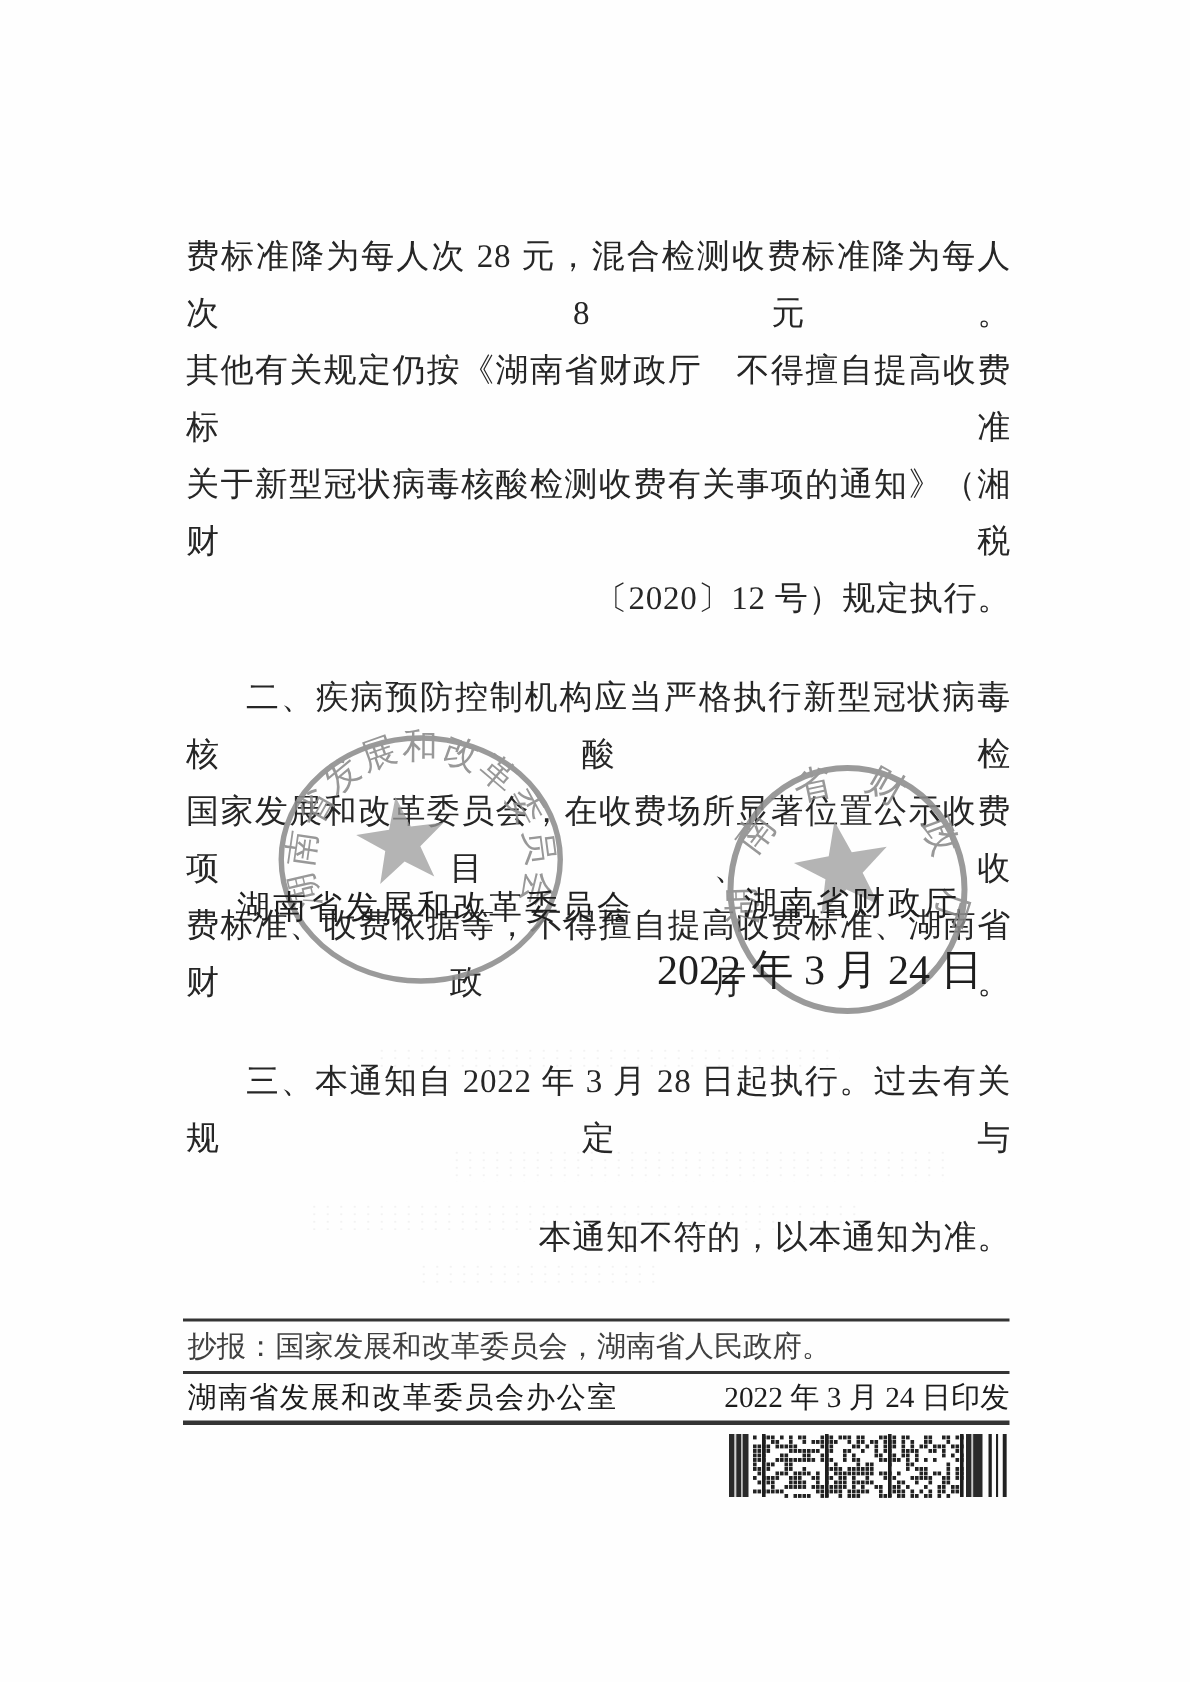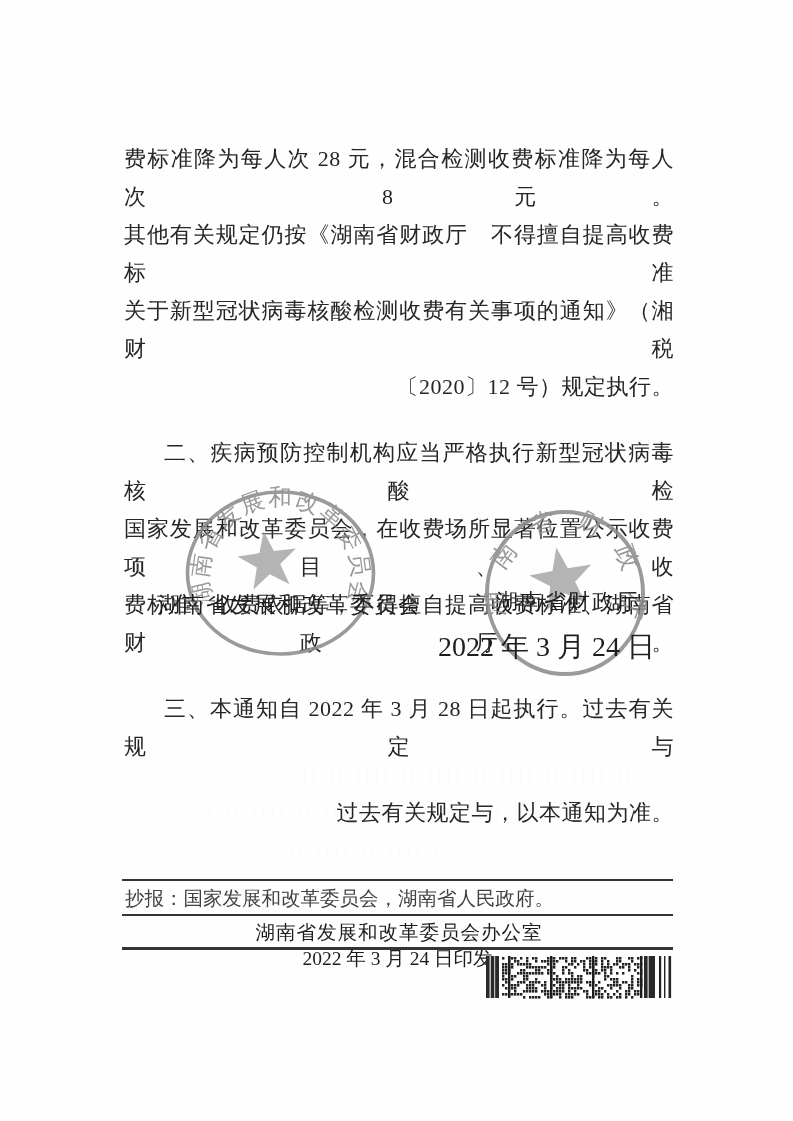--- a/index.html
+++ b/index.html
@@ -2,21 +2,21 @@
 <html><head>
 <meta charset="utf-8">
 <style>
   html,body{margin:0;padding:0;background:#e8e8e8;}
   .page{
     position:relative;width:793px;height:1121px;margin:0 auto;
     background:#fefefe;overflow:hidden;
     font-family:"Liberation Serif","DejaVu Serif",serif;color:#262626;
   }
   
-  .textblock{position:absolute;left:124px;top:140px;width:550px;
+  .textblock{position:absolute;left:124px;top:152px;width:550px;
     font-size:22px;line-height:38px;letter-spacing:.5px;}
   .line{min-height:38px;text-align:right;}
   .just{text-align:justify;text-align-last:justify;}
   .ind{text-indent:40px;margin-top:28px;}
 
   
   .sig-name{position:absolute;font-size:22px;letter-spacing:2px;color:#1e1e1e;z-index:3;}
   .sig-name.left{left:158px;top:590px;}
   .sig-name.right{left:496px;top:587px;}
   .sig-date{position:absolute;left:438px;top:628px;font-size:28px;color:#1e1e1e;z-index:3;}
@@ -36,39 +36,39 @@
 
   
   .rule{position:absolute;left:122px;width:551px;height:2px;background:#343434;}
   .r1{top:879px;height:2px;}
   .r2{top:914px;}
   .r3{top:947px;height:2.5px;}
   .copy-note{position:absolute;left:125px;top:885px;width:548px;
     font-size:19.5px;line-height:27px;color:#404040;}
   .office-row{position:absolute;left:122px;top:920px;width:551px;
     display:flex;justify-content:space-between;align-items:center;
-    font-size:19.5px;line-height:26px;color:#1c1c1c;flex-direction:column;}
+    font-size:19.5px;line-height:26px;color:#1c1c1c;}
   .office-row .left-cell{padding-left:3px;letter-spacing:1px;}
   .barcode{position:absolute;left:486px;top:955px;}
 </style>
 </head>
 <body>
 
 <div class="page">
 
   <div class="textblock">
     <div class="line just">费标准降为每人次 28 元，混合检测收费标准降为每人次 8 元。</div>
     <div class="line just">其他有关规定仍按《湖南省财政厅　不得擅自提高收费标准</div>
     <div class="line just">关于新型冠状病毒核酸检测收费有关事项的通知》（湘财税</div>
     <div class="line">〔2020〕12 号）规定执行。</div>
     <div class="line just ind">二、疾病预防控制机构应当严格执行新型冠状病毒核酸检</div>
     <div class="line just">国家发展和改革委员会，在收费场所显著位置公示收费项目、收</div>
     <div class="line just">费标准、收费依据等，不得擅自提高收费标准、湖南省财政厅。</div>
     <div class="line just ind">三、本通知自 2022 年 3 月 28 日起执行。过去有关规定与</div>
-    <div class="line ind">过去有关规定与，以本通知为准。</div>
+    <div class="line ind">本通知不符的，以本通知为准。</div>
   </div>
 
   <svg class="seal left" width="237" height="190" viewBox="0 0 237 190">
     <ellipse cx="118.5" cy="97" rx="93" ry="81" fill="none" stroke="#8d8d8d" stroke-width="3.6"></ellipse>
     <g transform="translate(106,86) rotate(-8)">
       <polygon fill="#9b9b9b" opacity="0.85" points="0,-31 -7.3,-10 -29.5,-9.6 -11.8,3.8 -18.2,25.1 0,12.4 18.2,25.1 11.8,3.8 29.5,-9.6 7.3,-10"></polygon>
     </g>
     <path id="arcL" d="M 53.2 128.9 A 72 70 0 1 1 183.8 128.9" fill="none"></path>
     <text font-size="23.5" letter-spacing="2">
       <textPath href="#arcL" startOffset="2">湖南省发展和改革委员会</textPath>

